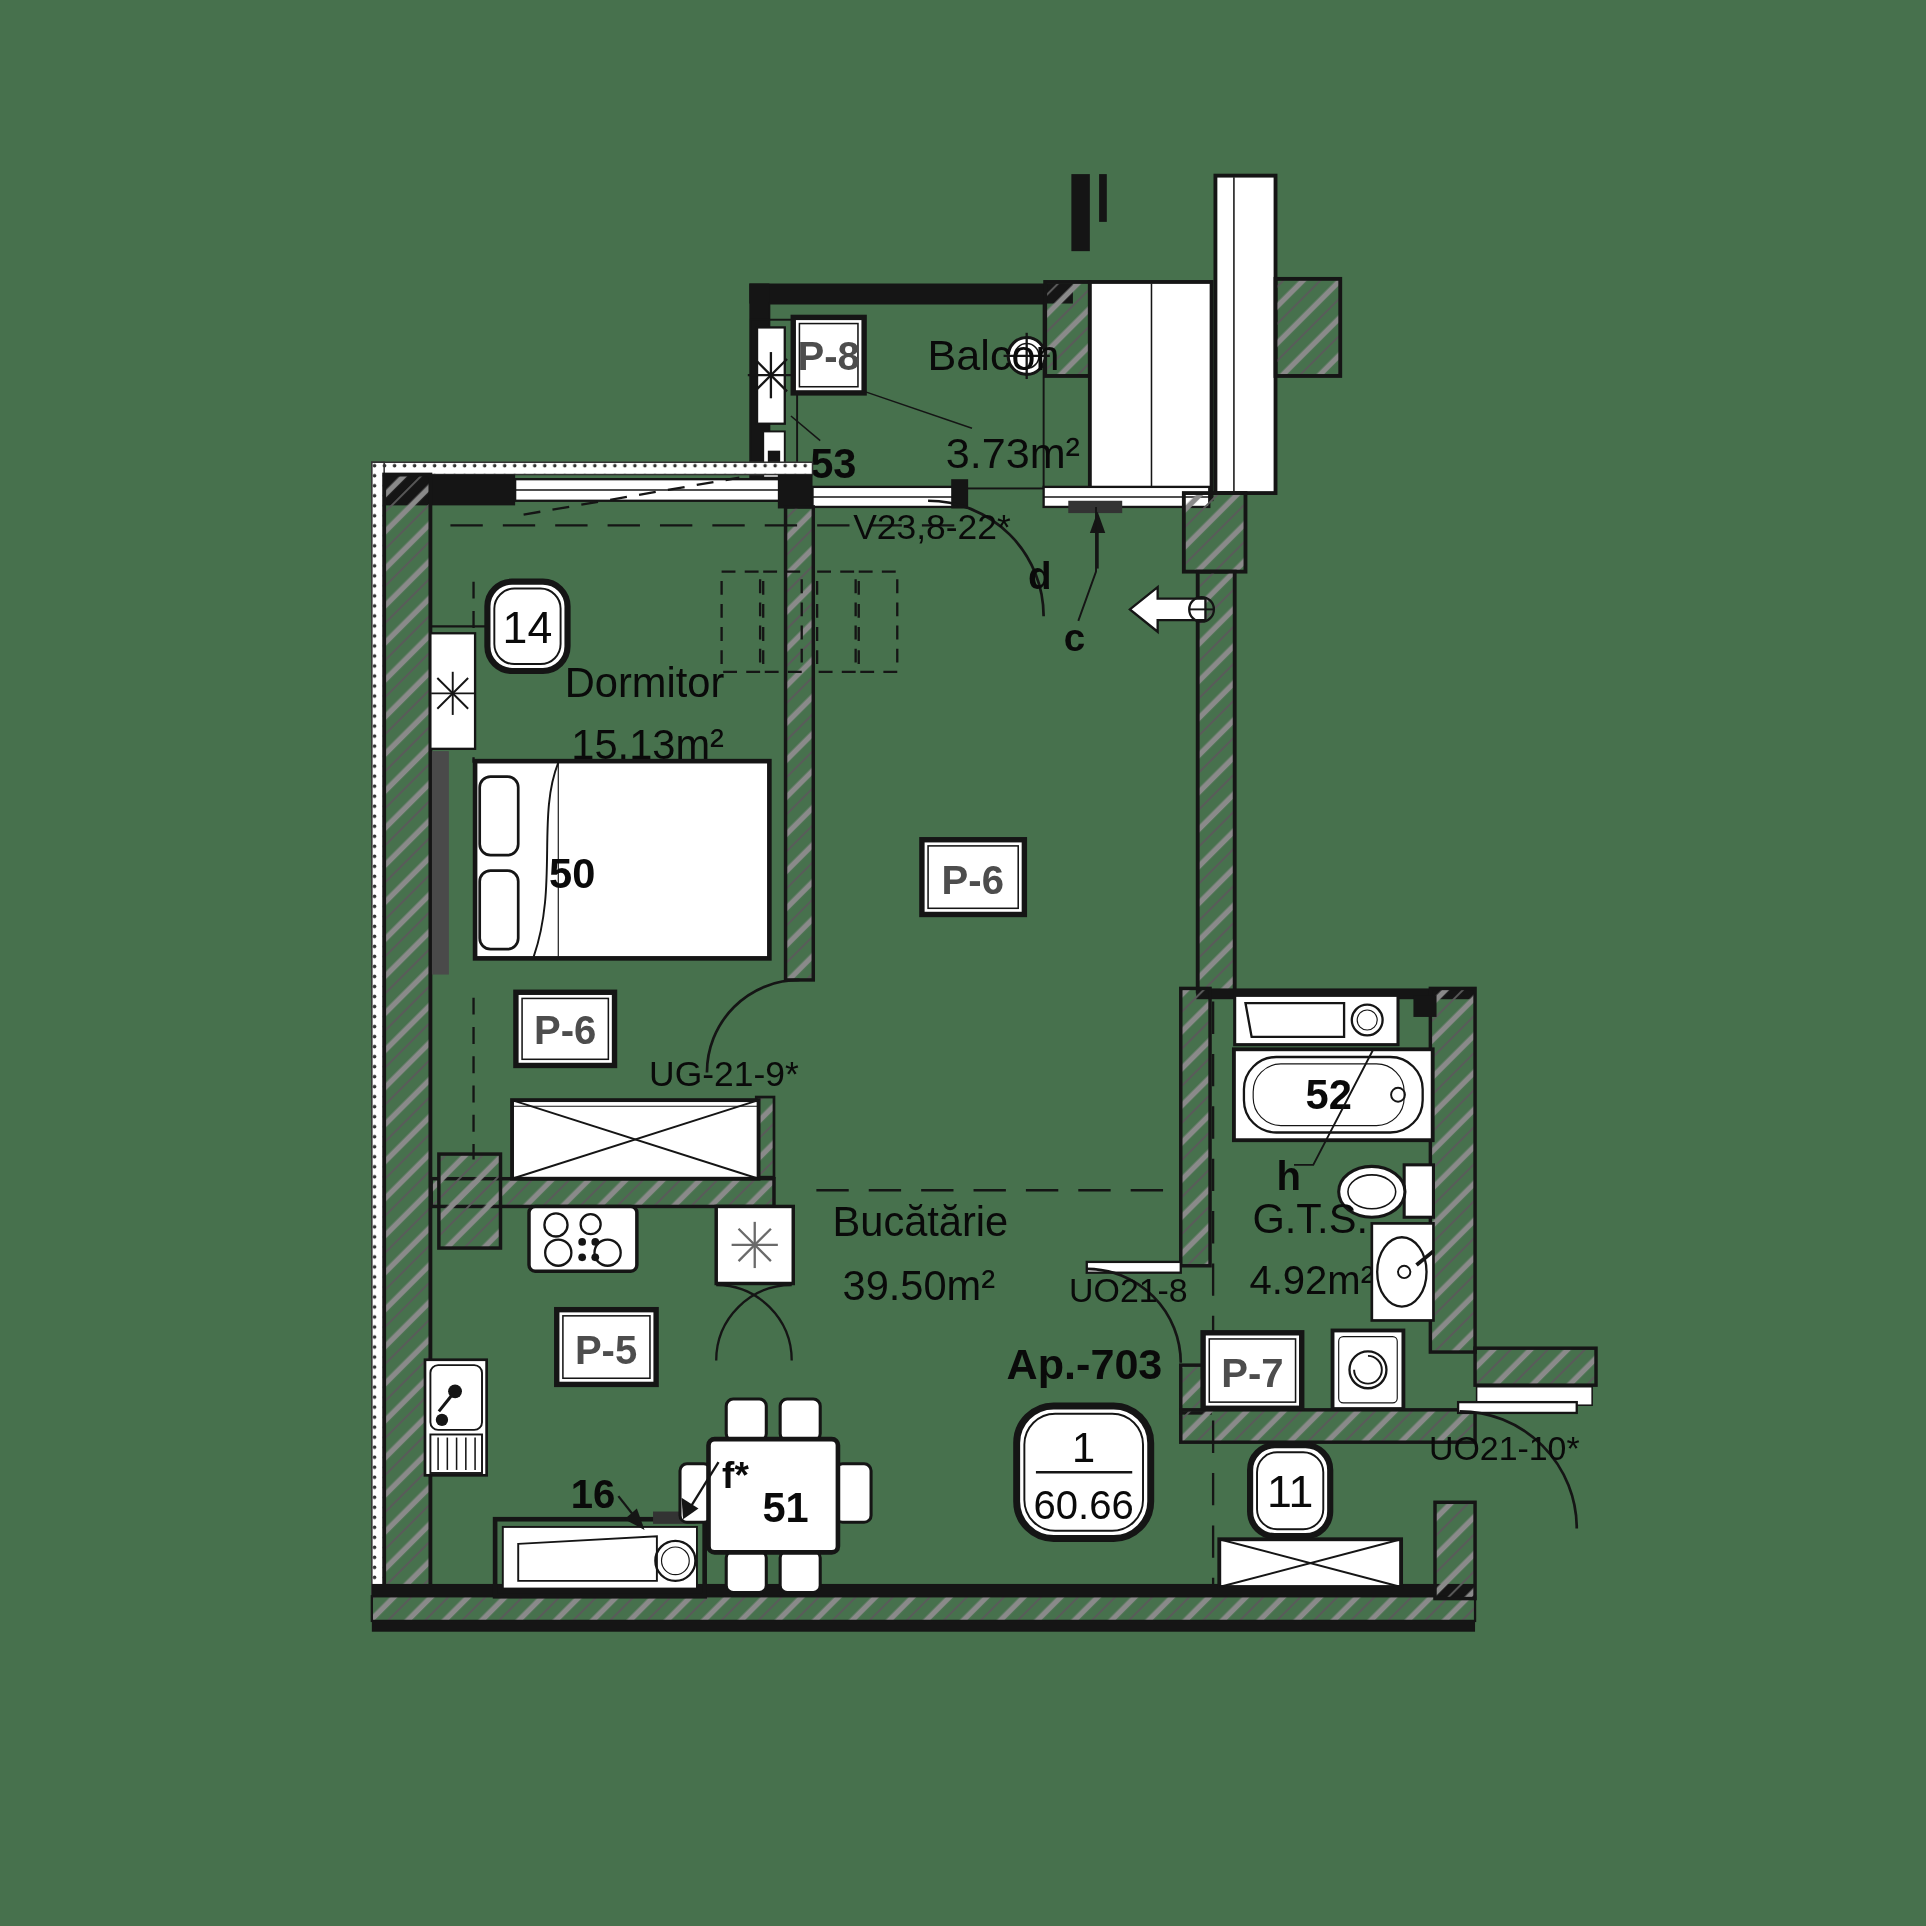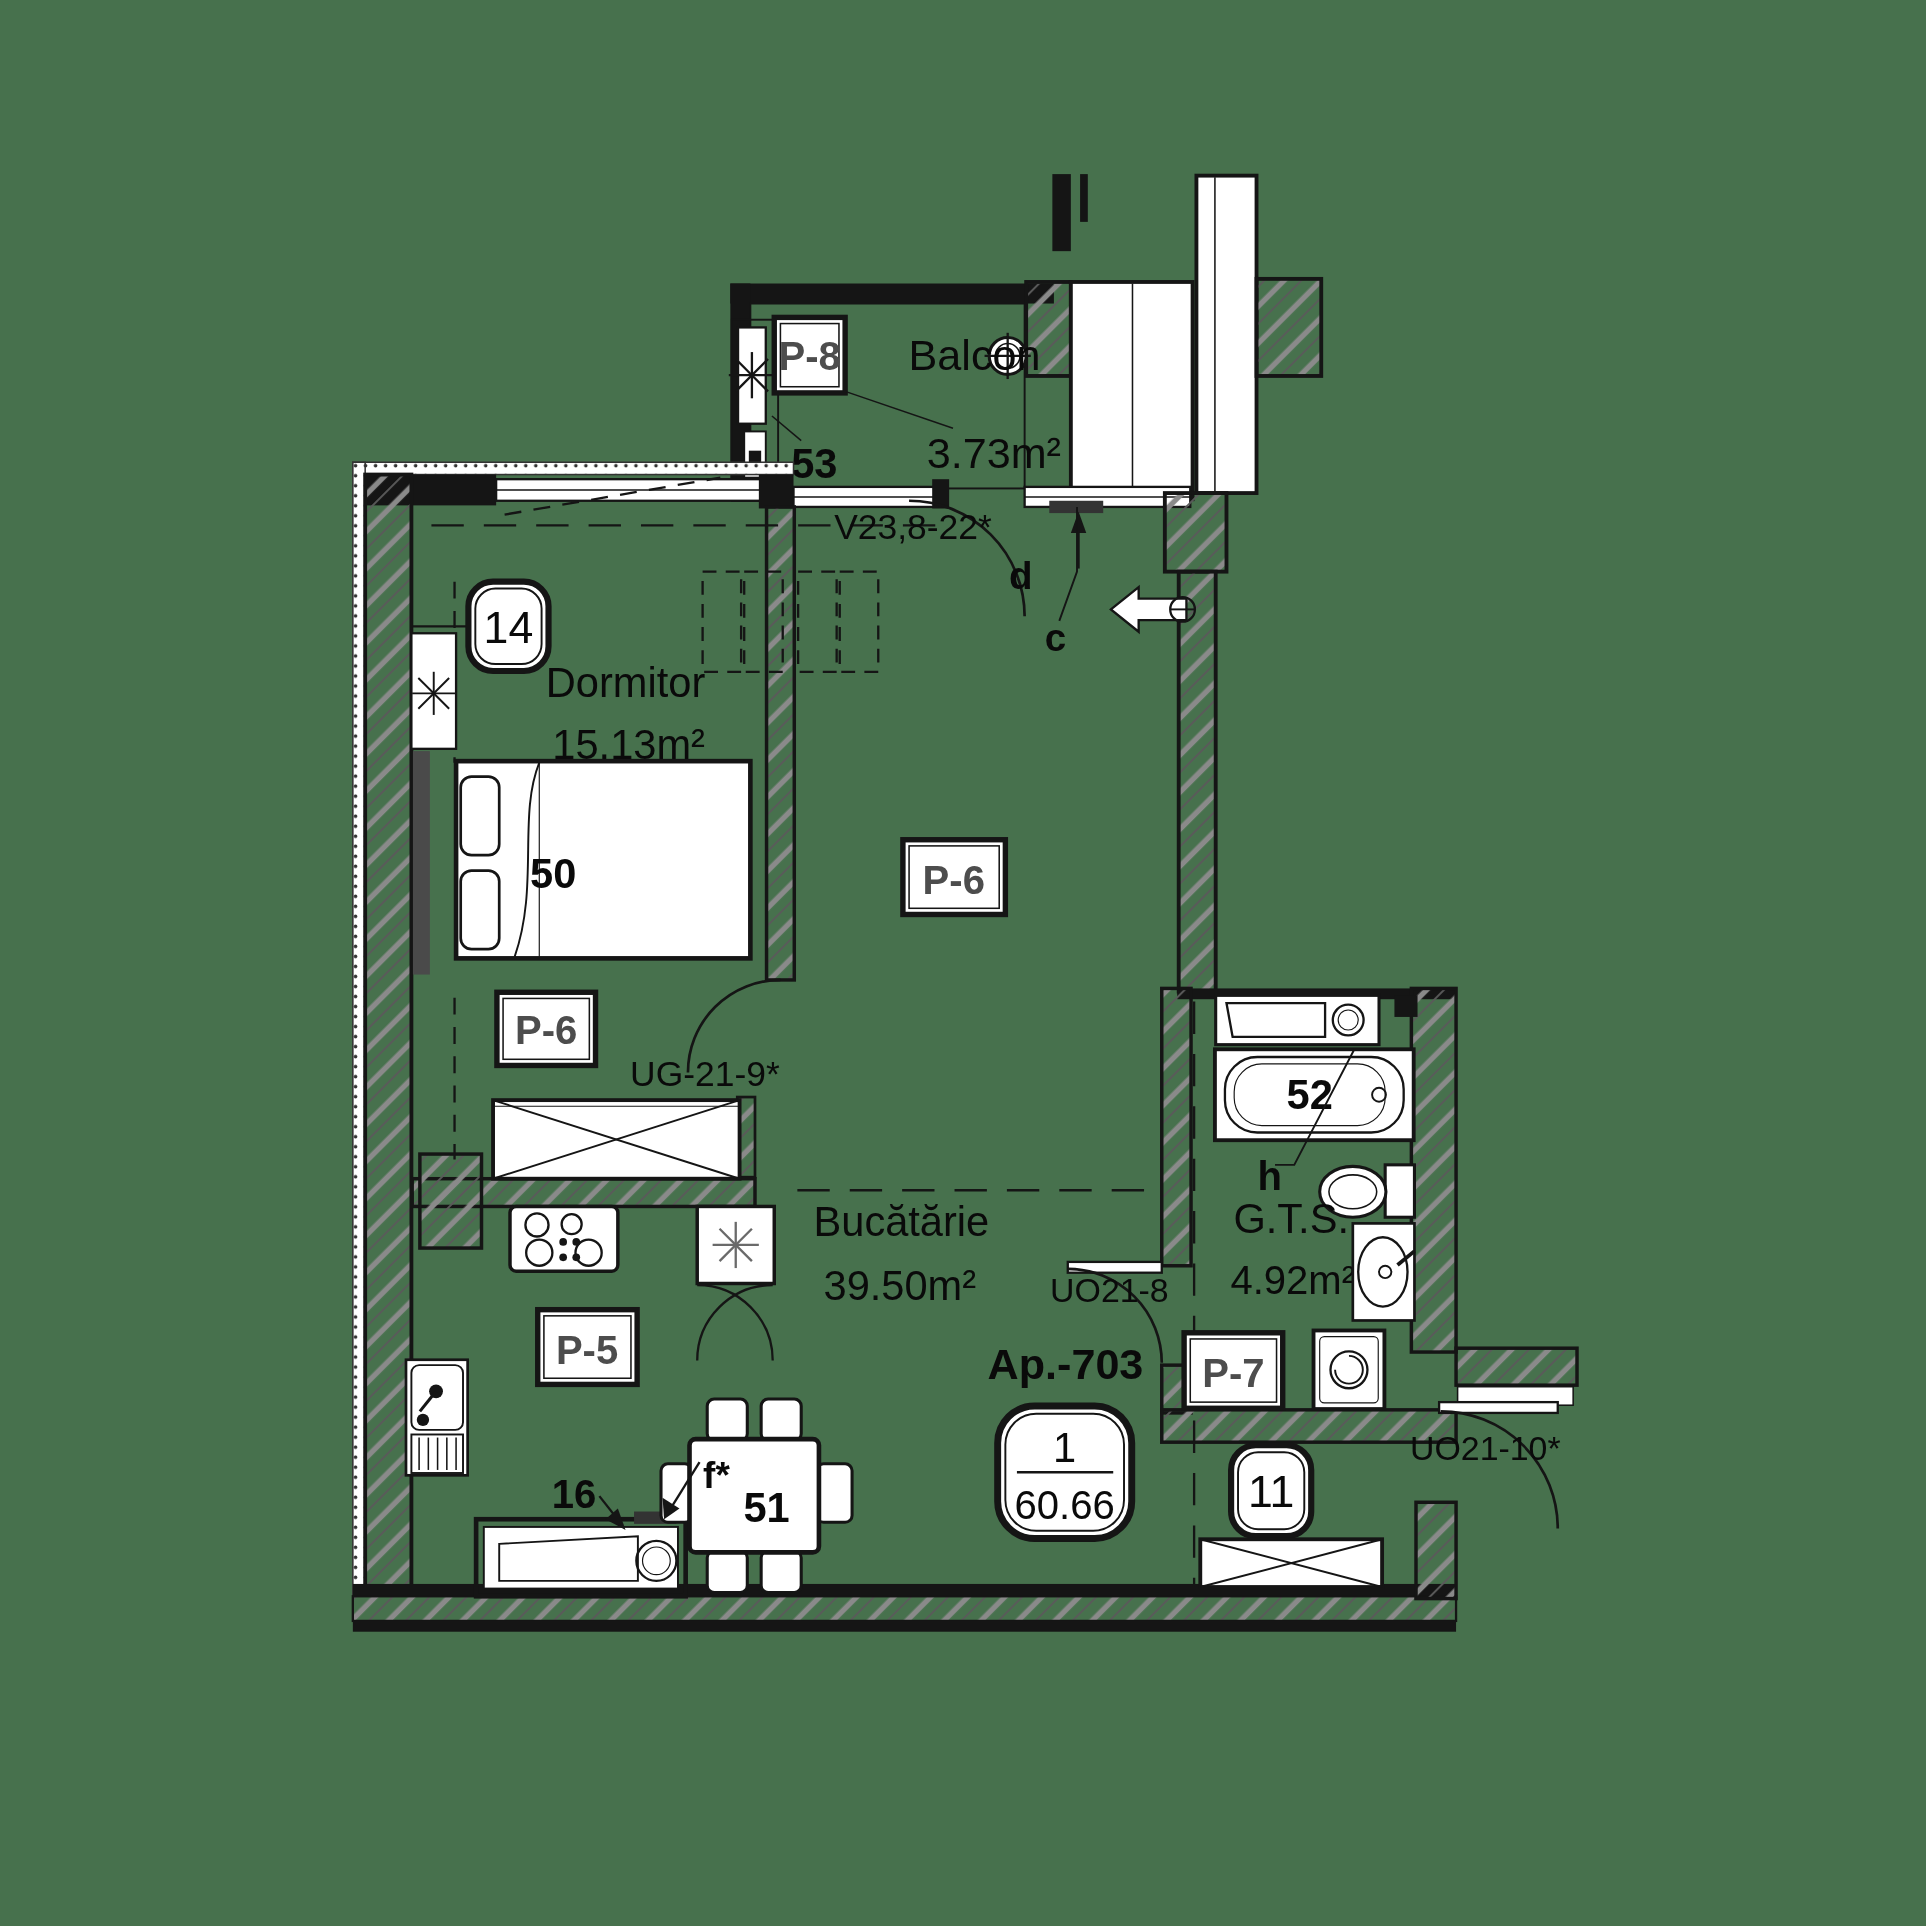--- a/index.html
+++ b/index.html
@@ -1,17 +1,17 @@
 <!DOCTYPE html>
 <html style="font-size:12.3px"><head>
 <meta charset="utf-8">
 <style>
   html,body { margin:0; padding:0; }
   body { width:1926px; height:1926px; background:#47714d; overflow:hidden; }
-  #plan-wrap { width:1800px; height:1926px; position:relative; }
+  #plan-wrap { width:1800px; height:1926px; position:relative;padding-left:19px; }
   svg { display:block; width:1926px; height:1926px; }
   .h   { fill:url(#hatchP); stroke:#151515; }
   .blk { fill:#151515; stroke:none; }
   .wf  { fill:#ffffff; stroke:#151515; }
   .nf  { fill:none; stroke:#151515; }
   .ins { fill:url(#insP); stroke:#333333; stroke-width:2; }
   .dash{ fill:none; stroke:#151515; stroke-dasharray:42 26; }
   .dash2{ fill:none; stroke:#151515; stroke-dasharray:22 16; }
   text { font-family:"Liberation Sans","DejaVu Sans",sans-serif; fill:#0a0a0a; }
   .b { font-weight:bold; }

